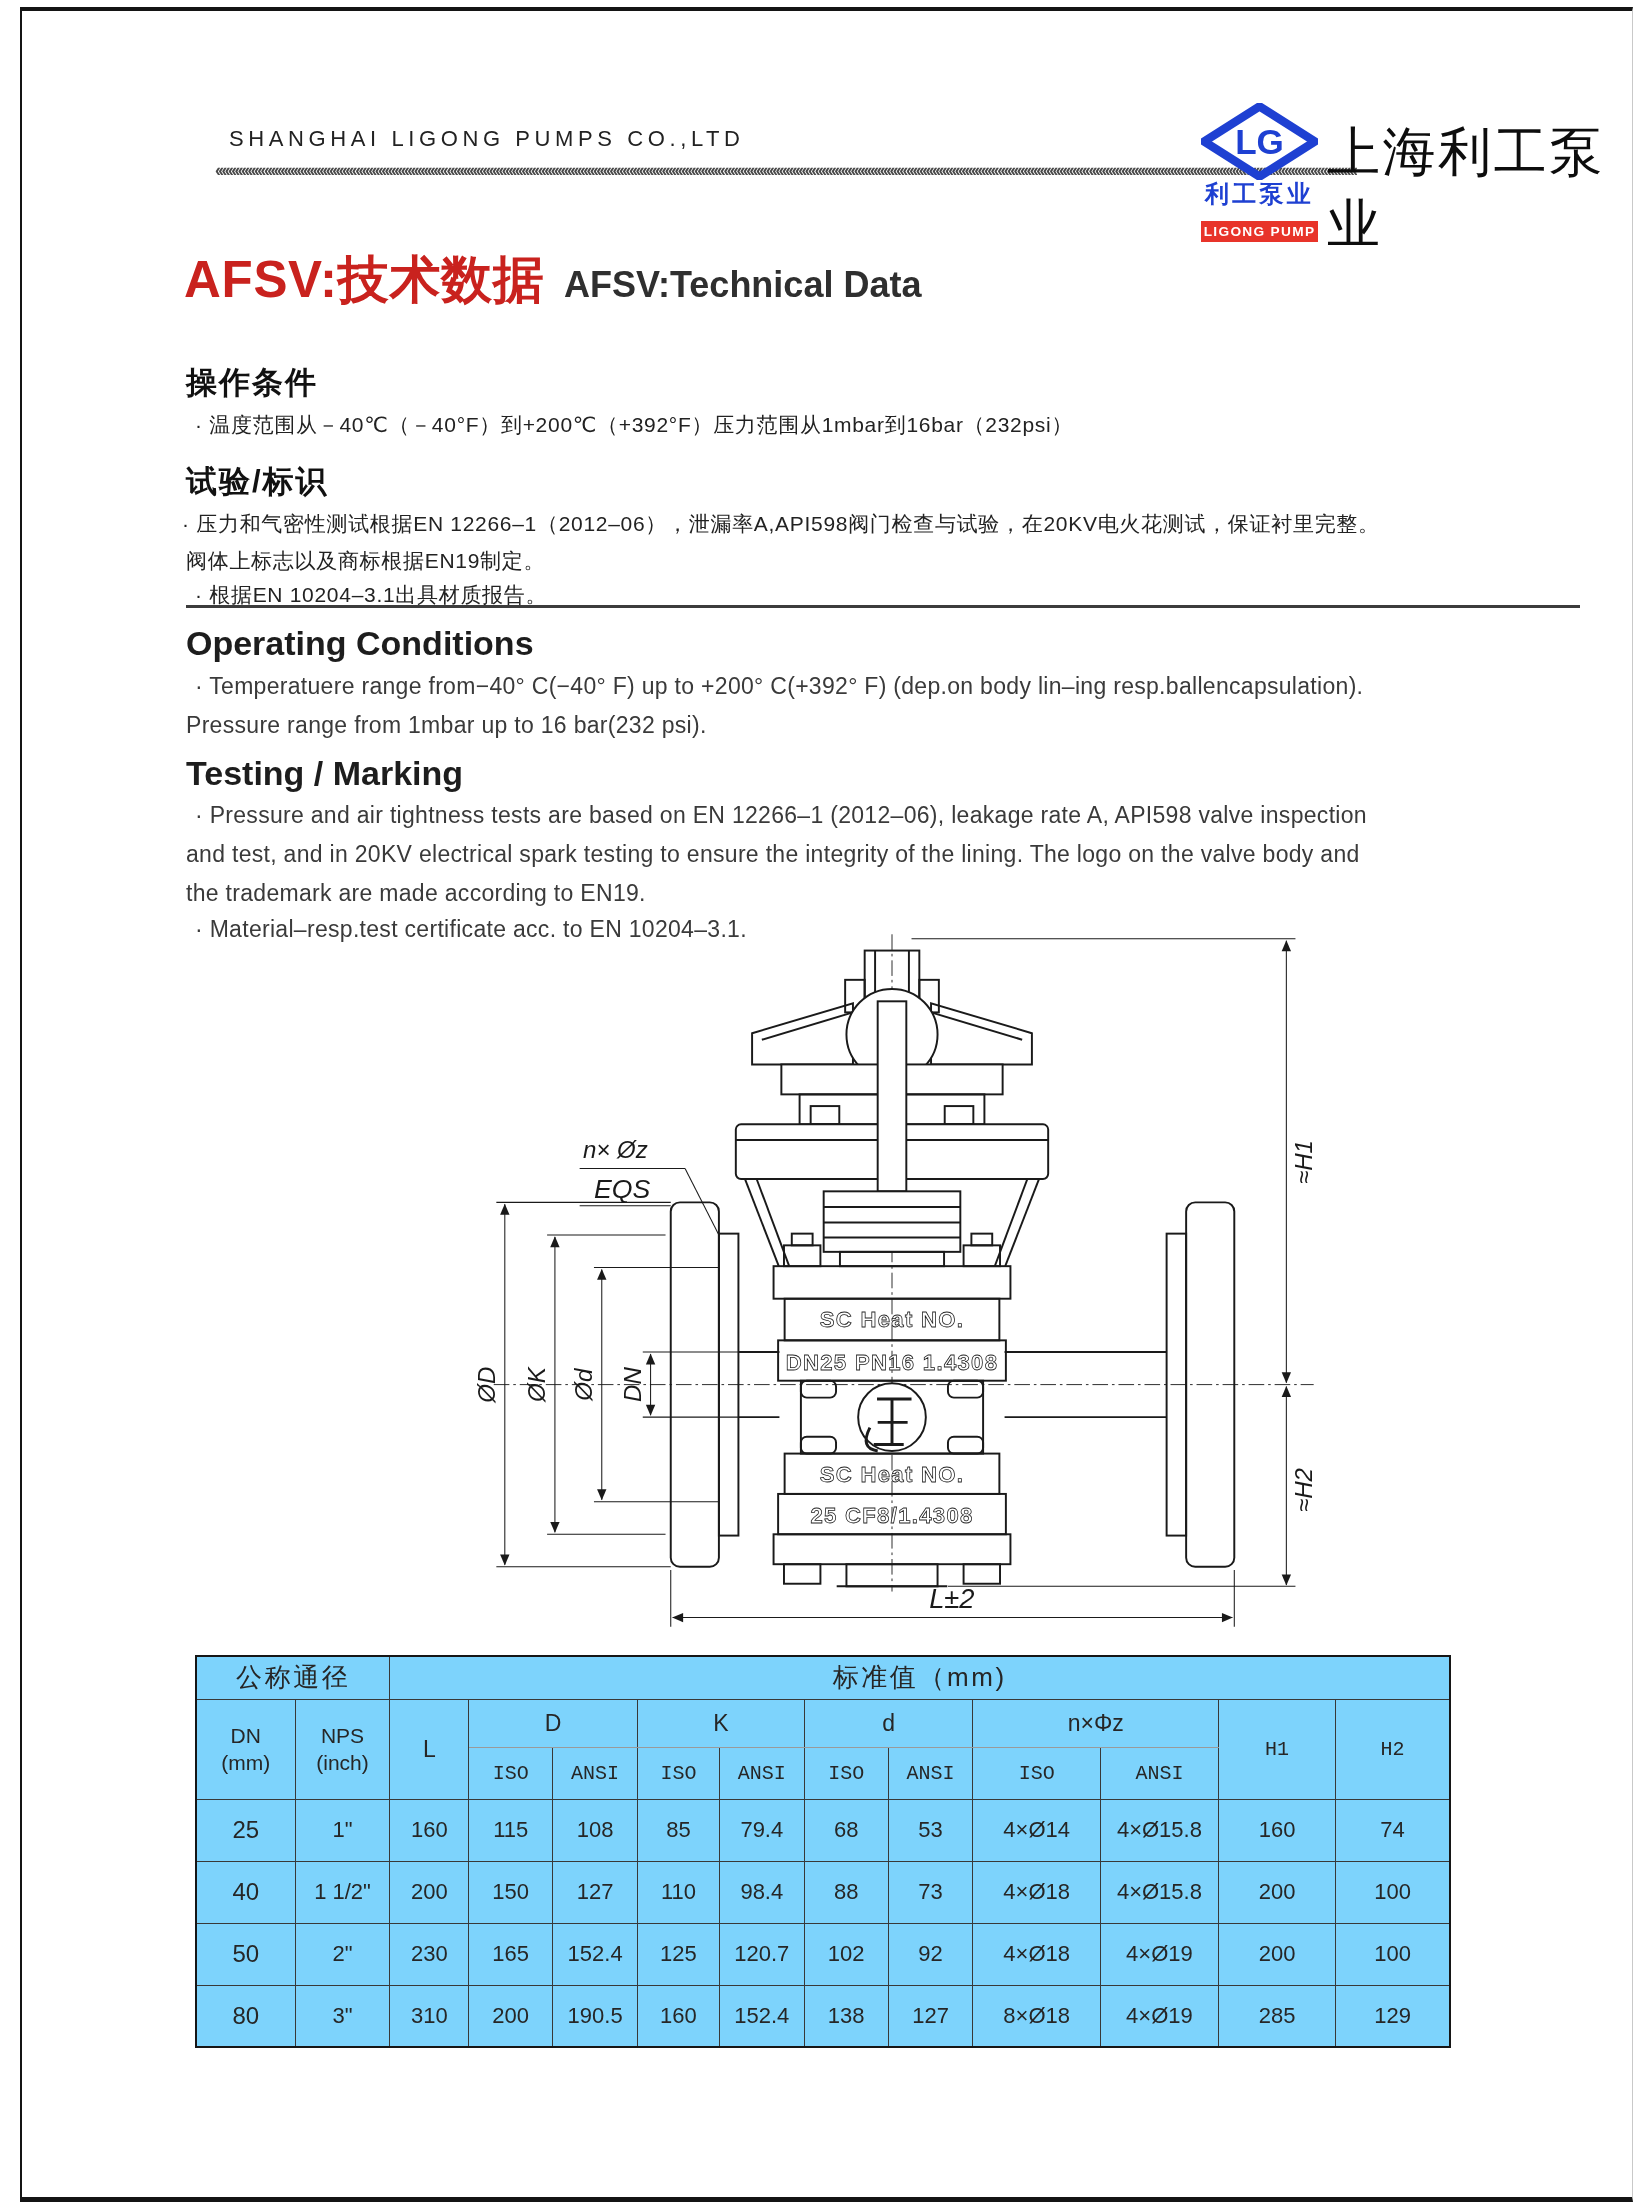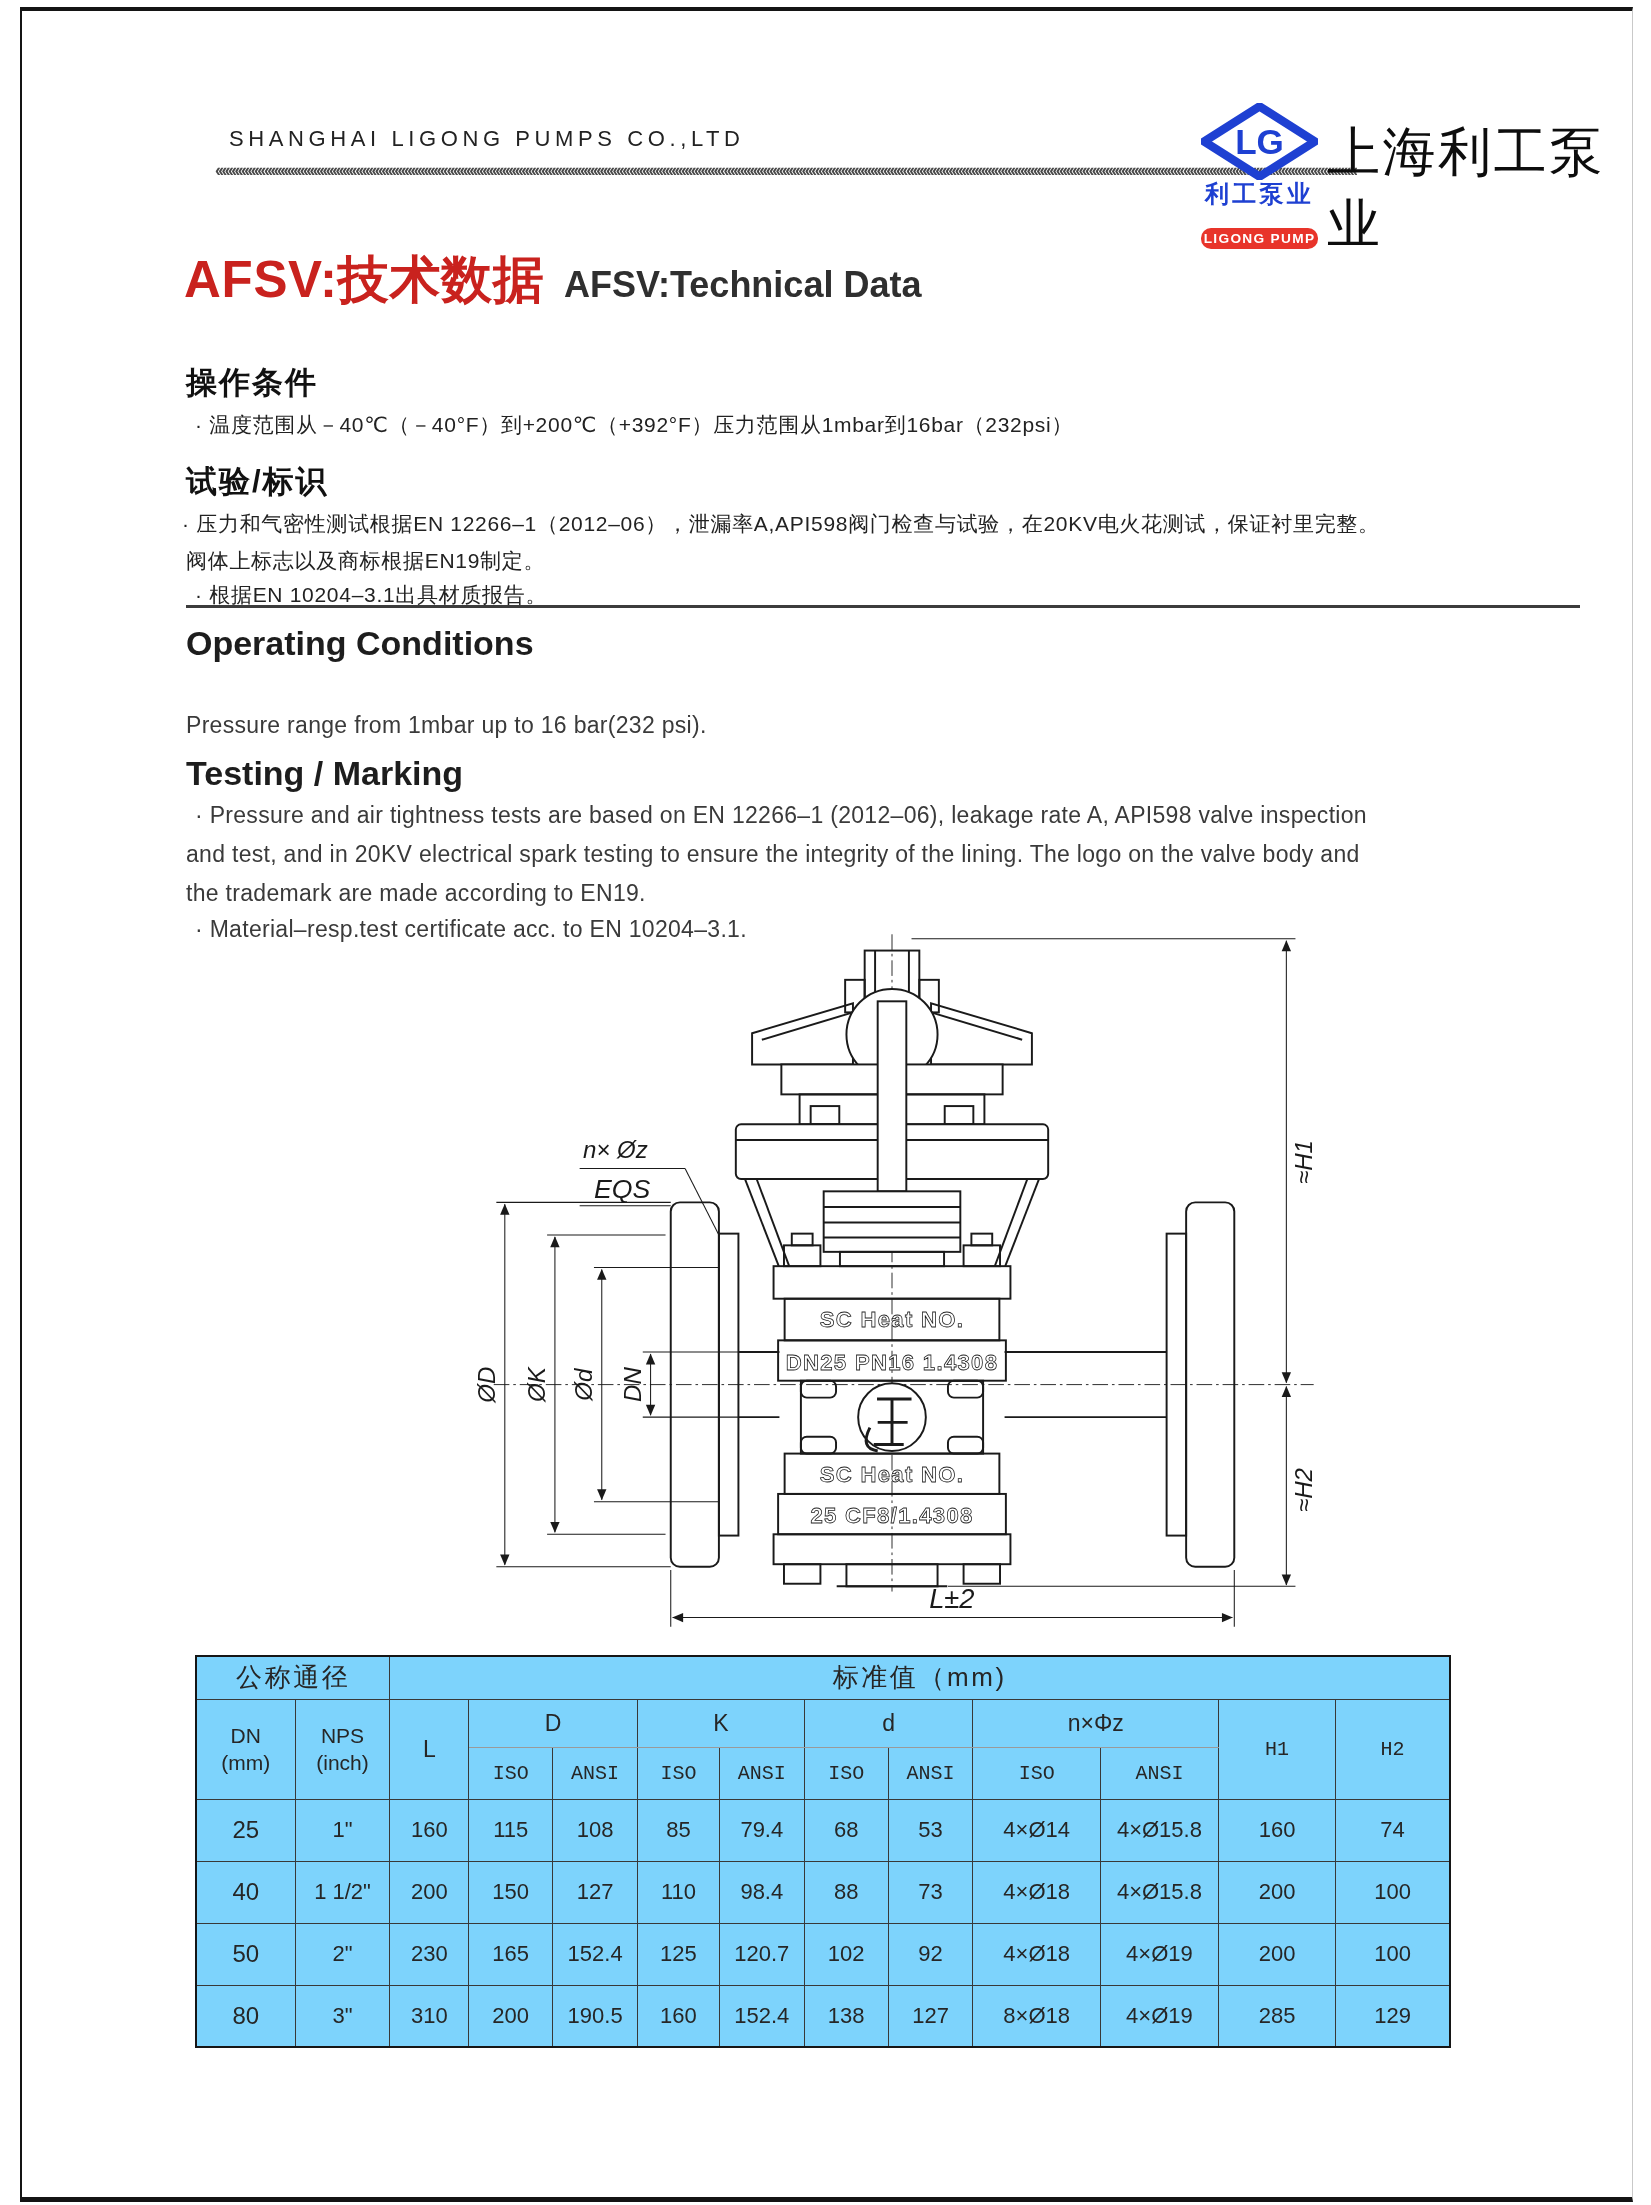--- a/index.html
+++ b/index.html
@@ -9,22 +9,22 @@
   
   .frame{position:absolute;left:19.5px;top:6.5px;width:1613px;height:2195px;box-sizing:border-box;
          border-top:4.6px solid #141414;border-left:2.6px solid #141414;
          border-bottom:5.9px solid #141414;border-right:1.3px solid #c9c9c9;}
   
   .company{left:229px;top:126px;font-size:22px;letter-spacing:4.6px;color:#222;}
   .zig{left:215px;top:161px;width:1142px;height:21px;overflow:hidden;white-space:nowrap;
        font-size:17.6px;letter-spacing:-2.6px;color:#4a4a4a;font-weight:bold;line-height:19.5px;}
   .logo{left:1201px;top:103px;width:117px;text-align:center;}
   .logo-cn{margin-top:-3.9px;font-size:24px;font-weight:bold;color:#1e40d2;letter-spacing:3.3px;}
-  .logo-bar{margin-top:18px;background:#e8342a;color:#fff;font-weight:bold;font-size:13.7px;
-            letter-spacing:1.3px;padding:2.6px 0 3.3px 0;border-radius:10px;}
+  .logo-bar{margin-top:11px;background:#e8342a;color:#fff;font-weight:bold;font-size:13.7px;
+            letter-spacing:1.3px;padding:2.6px 0 3.3px 0;}
   .brand-cn{left:1327px;top:117px;font-size:53px;letter-spacing:2.6px;color:#0d0d0d;font-weight:500;}
   
   .titlerow{left:184px;top:246px;display:flex;align-items:baseline;}
   .title-cn{font-size:51px;font-weight:bold;color:#c9221e;letter-spacing:0.7px;}
   .title-en{font-size:36px;font-weight:bold;color:#2f2f2f;margin-left:19.5px;}
   
   .h-cn{font-size:31px;font-weight:bold;color:#111;letter-spacing:2px;}
   .h-en{font-size:34px;font-weight:bold;color:#1d1d1d;}
   .t-cn{font-size:21px;color:#222;letter-spacing:0.7px;}
   .t-en{font-size:23px;color:#3a3a3a;letter-spacing:0.3px;}
@@ -78,20 +78,21 @@
   <div class="abs t-cn" style="left:195px;top:411px;">·  温度范围从－40℃（－40°F）到+200℃（+392°F）压力范围从1mbar到16bar（232psi）</div>
 
   <div class="abs h-cn" style="left:186px;top:461px;">试验/标识</div>
   <div class="abs t-cn" style="left:182px;top:510px;">·  压力和气密性测试根据EN 12266–1（2012–06），泄漏率A,API598阀门检查与试验，在20KV电火花测试，保证衬里完整。</div>
   <div class="abs t-cn" style="left:186px;top:547px;">阀体上标志以及商标根据EN19制定。</div>
   <div class="abs t-cn" style="left:195px;top:581px;">·  根据EN 10204–3.1出具材质报告。</div>
 
   <div class="abs rule"></div>
 
   <div class="abs h-en" style="left:186px;top:624px;">Operating Conditions</div>
+  <div class="abs t-en" style="left:195px;top:673px;">·  Temperatuere range from−40° C(−40° F) up to +200° C(+392° F)  (dep.on body lin–ing resp.ballencapsulation).</div>
   <div class="abs t-en" style="left:186px;top:712px;">Pressure range from 1mbar up to 16 bar(232 psi).</div>
 
   <div class="abs h-en" style="left:186px;top:754px;">Testing / Marking</div>
   <div class="abs t-en" style="left:195px;top:802px;">·  Pressure and air tightness tests are based on EN 12266–1 (2012–06), leakage rate A, API598 valve inspection</div>
   <div class="abs t-en" style="left:186px;top:841px;">and test, and in 20KV electrical spark testing to ensure the integrity of the lining. The logo on the valve body and</div>
   <div class="abs t-en" style="left:186px;top:880px;">the trademark are made according to EN19.</div>
   <div class="abs t-en" style="left:195px;top:916px;">·  Material–resp.test certificate acc. to EN 10204–3.1.</div>
 
   <svg class="abs" style="left:456px;top:929px;" width="872" height="729" viewBox="0 0 1340 1120">
     <defs>

